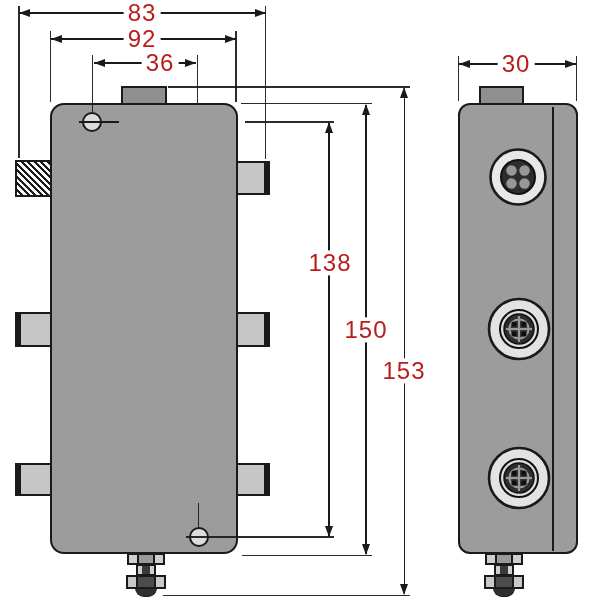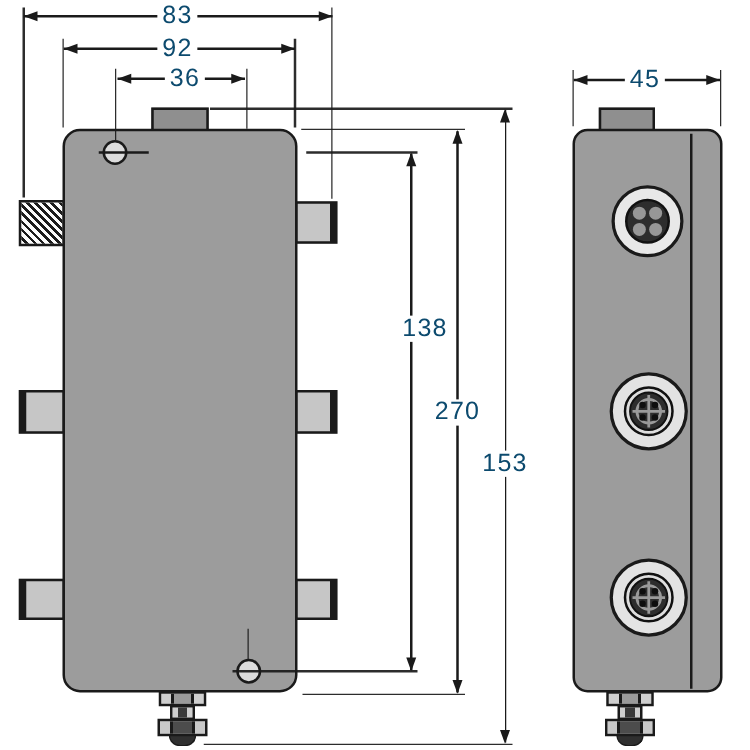--- a/index.html
+++ b/index.html
@@ -10,22 +10,22 @@
   .hl{position:absolute;height:1.6px;background:var(--line,#1a1a1a);}
   .vl{position:absolute;width:1.6px;background:var(--line,#1a1a1a);}
   .ext{opacity:.92;}
   
   .ar{position:absolute;width:0;height:0;border-style:solid;border-color:transparent;}
   .aL{border-width:4px 11px 4px 0;border-right-color:var(--line,#1a1a1a);}
   .aR{border-width:4px 0 4px 11px;border-left-color:var(--line,#1a1a1a);}
   .aU{border-width:0 4px 11px 4px;border-bottom-color:var(--line,#1a1a1a);}
   .aD{border-width:11px 4px 0 4px;border-top-color:var(--line,#1a1a1a);}
   
-  .dimlab{position:absolute;transform:translate(-50%,-50%);font-size:20px;letter-spacing:1px;
-          color:#0c4a6e;background:#fff;padding:0 4px;line-height:1.05;white-space:nowrap;}
+  .dimlab{position:absolute;transform:translate(-50%,-50%);font-size:24px;letter-spacing:1px;
+          color:#b91c1c;background:#fff;padding:0 4px;line-height:1.05;white-space:nowrap;}
   
   .bodyrect{position:absolute;background:var(--housing,#9c9c9c);border:2.5px solid var(--line,#1a1a1a);border-radius:14px;box-sizing:border-box;}
   .tab{position:absolute;background:var(--tab,#8f8f8f);border:2px solid var(--line,#1a1a1a);box-sizing:border-box;}
   .stub{position:absolute;background:var(--port,#c6c6c6);border:2px solid var(--line,#1a1a1a);box-sizing:border-box;}
   .capL{border-left-width:6px;}
   .capR{border-right-width:6px;}
   .threaded{background:repeating-linear-gradient(45deg,#fbfbfb 0 2.5px,#1b1b1b 2.5px 4.6px);}
   .screw{position:absolute;width:20px;height:20px;border:2px solid var(--line,#1a1a1a);border-radius:50%;
          background:#dcdcdc;box-sizing:border-box;}
   
@@ -140,45 +140,45 @@
     <div class="hl" style="left:51px;top:38.4px;width:185px;"></div>
     <div class="ar aL" style="left:51px;top:35.2px;"></div>
     <div class="ar aR" style="left:225px;top:35.2px;"></div>
     <span class="dimlab" style="left:142px;top:39px;">92</span>
 
     <div class="vl ext" style="left:91.5px;top:55px;height:57px;"></div>
     <div class="vl ext" style="left:196.5px;top:55px;height:48px;"></div>
     <div class="hl" style="left:94px;top:62.4px;width:102px;"></div>
     <div class="ar aL" style="left:94px;top:59.2px;"></div>
     <div class="ar aR" style="left:185px;top:59.2px;"></div>
-    <span class="dimlab" style="left:148px;top:63px;">36</span>
+    <span class="dimlab" style="left:160px;top:63px;">36</span>
 
     <div class="vl ext" style="left:457.5px;top:56px;height:45px;"></div>
     <div class="vl ext" style="left:575.5px;top:56px;height:45px;"></div>
     <div class="hl" style="left:459px;top:63.4px;width:117px;"></div>
     <div class="ar aL" style="left:459px;top:60.2px;"></div>
     <div class="ar aR" style="left:565px;top:60.2px;"></div>
-    <span class="dimlab" style="left:516px;top:64px;">45</span>
+    <span class="dimlab" style="left:516px;top:64px;">30</span>
 
     <div class="hl ext" style="left:168px;top:86.2px;width:242px;height:1.4px;"></div>
     <div class="hl ext" style="left:241px;top:102.6px;width:131px;height:1.4px;"></div>
     <div class="hl ext" style="left:245px;top:121.4px;width:89px;height:1.4px;"></div>
     <div class="hl ext" style="left:186px;top:536.2px;width:148px;height:1.4px;"></div>
     <div class="hl ext" style="left:242px;top:555px;width:130px;height:1.4px;"></div>
     <div class="hl ext" style="left:163px;top:595px;width:247px;height:1.4px;"></div>
 
     <div class="vl" style="left:328.3px;top:123px;height:413px;"></div>
     <div class="ar aU" style="left:325px;top:122px;"></div>
     <div class="ar aD" style="left:325px;top:526px;"></div>
-    <span class="dimlab" style="left:340px;top:263px;text-align:center;">138</span>
+    <span class="dimlab" style="left:330px;top:263px;text-align:center;">138</span>
 
     <div class="vl" style="left:365.2px;top:105px;height:449px;"></div>
     <div class="ar aU" style="left:362px;top:103.5px;"></div>
     <div class="ar aD" style="left:362px;top:544px;"></div>
-    <span class="dimlab" style="left:366px;top:330px;">270</span>
+    <span class="dimlab" style="left:366px;top:330px;">150</span>
 
     <div class="vl" style="left:403.5px;top:88px;height:506px;"></div>
     <div class="ar aU" style="left:400px;top:86.5px;"></div>
     <div class="ar aD" style="left:400px;top:584px;"></div>
     <span class="dimlab" style="left:404px;top:371px;">153</span>
 
   </div>
 </div>
 
 </body></html>

